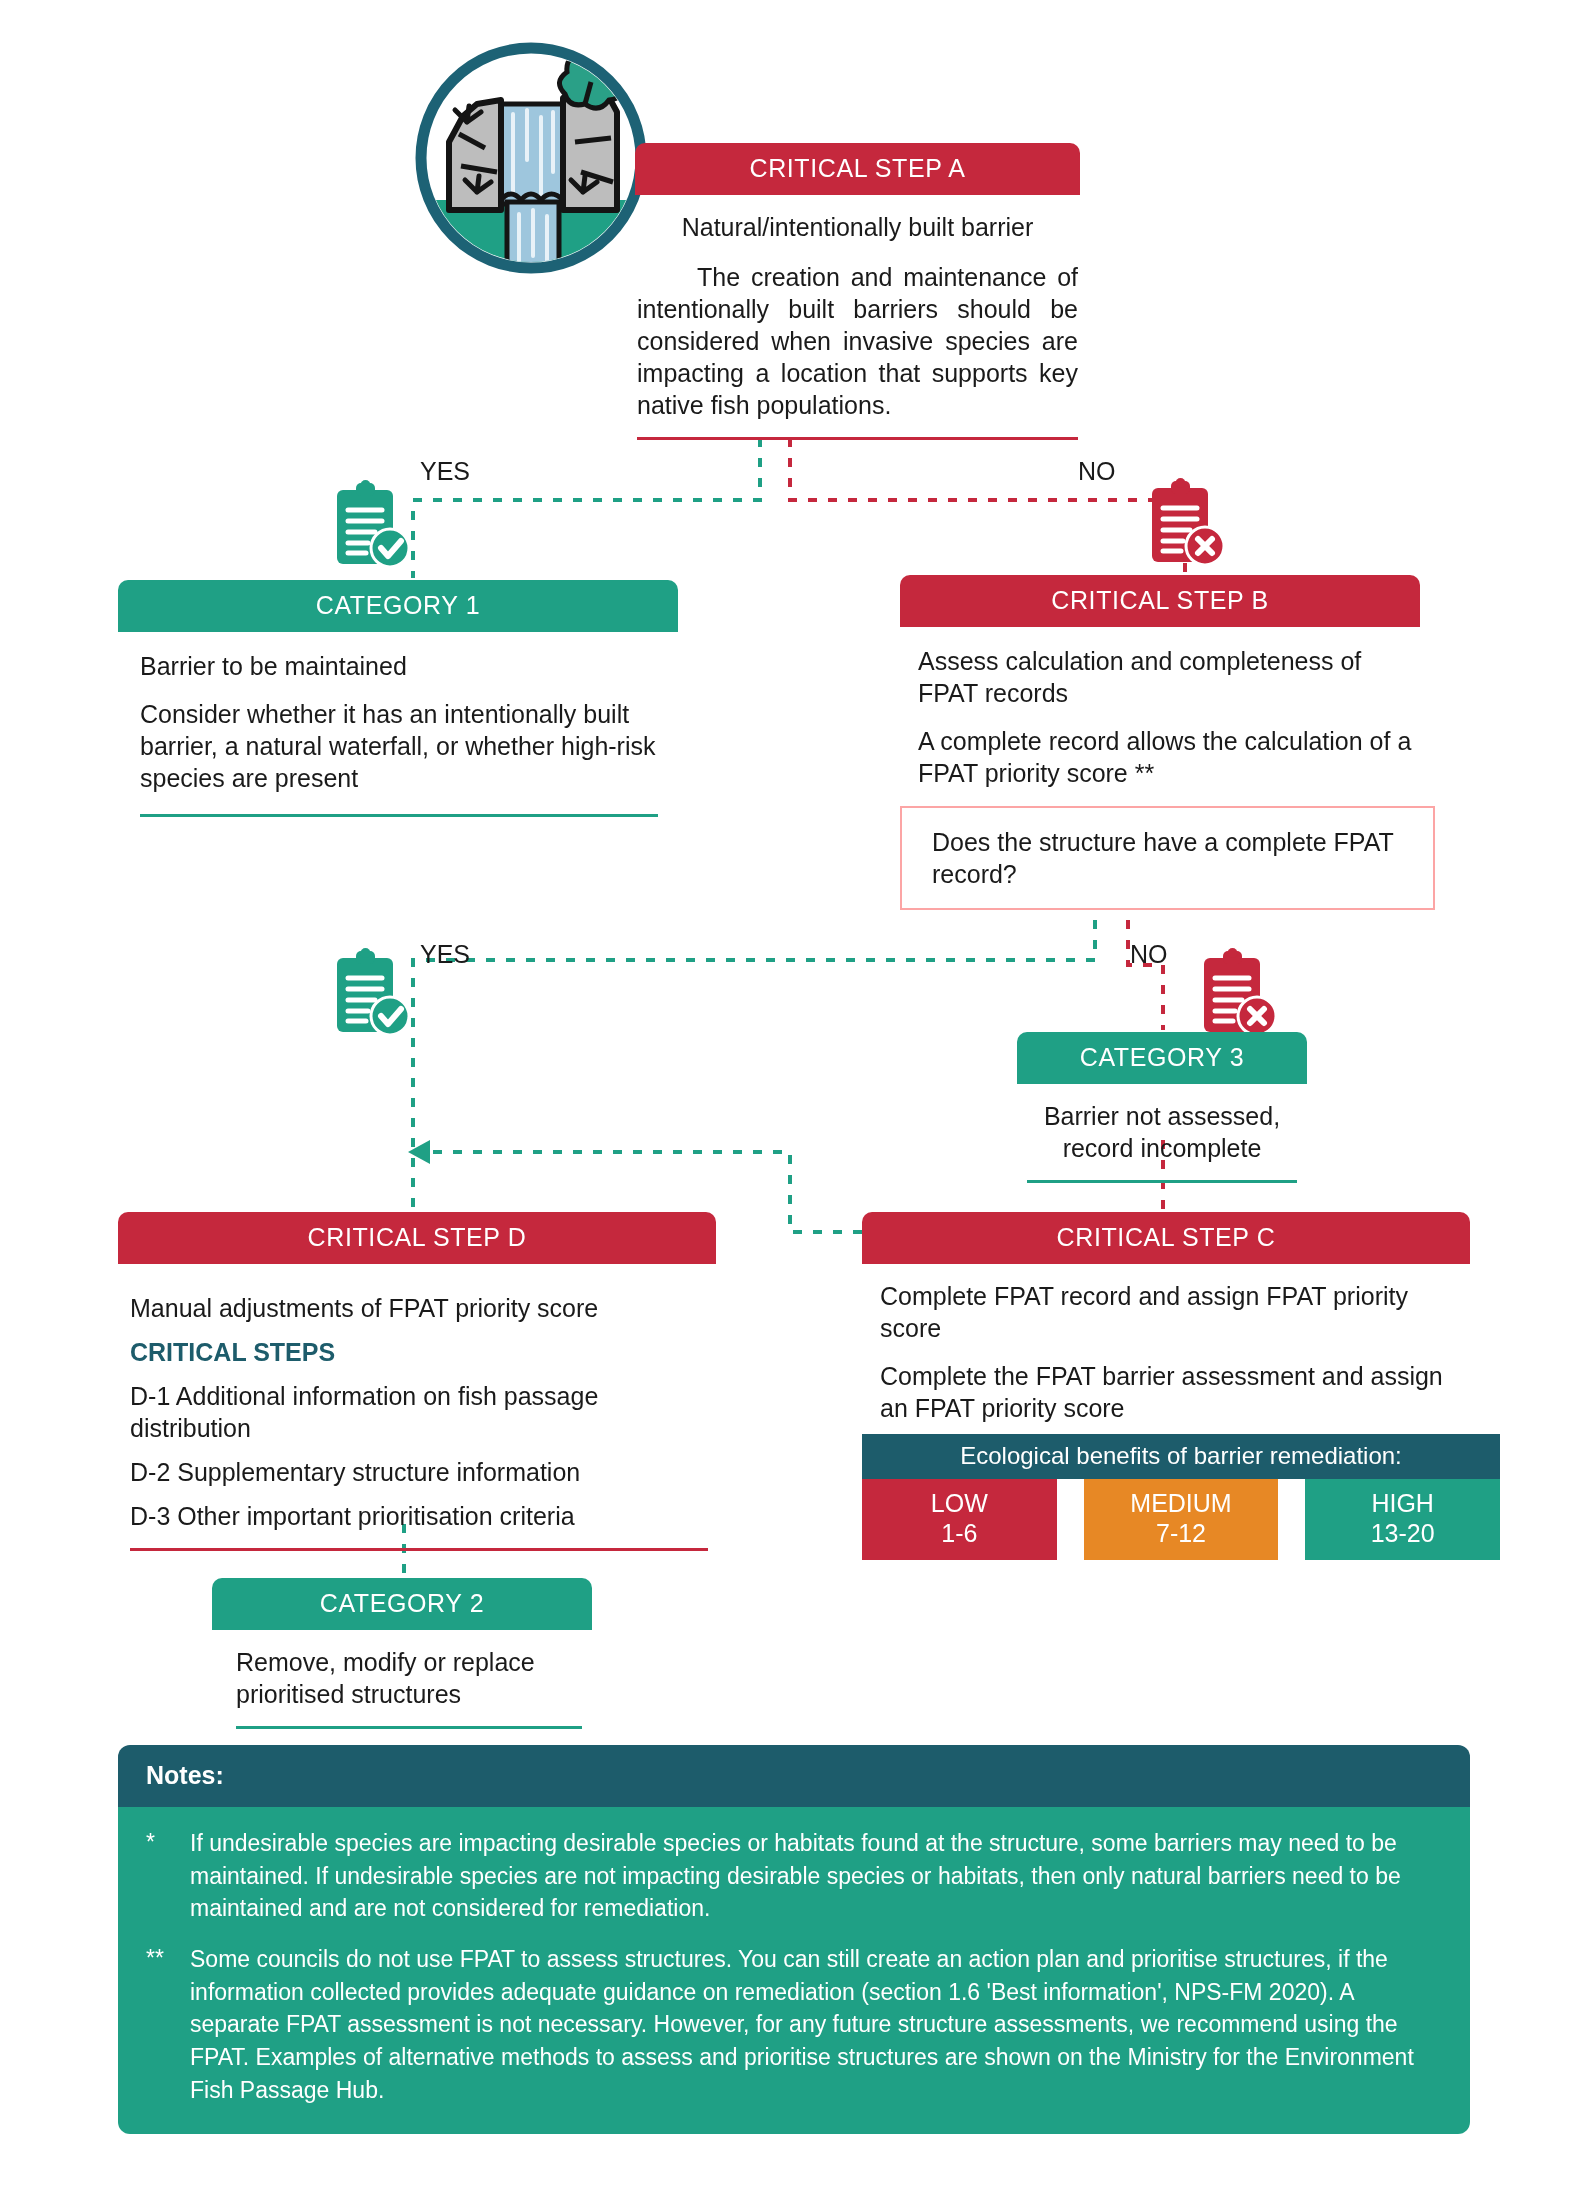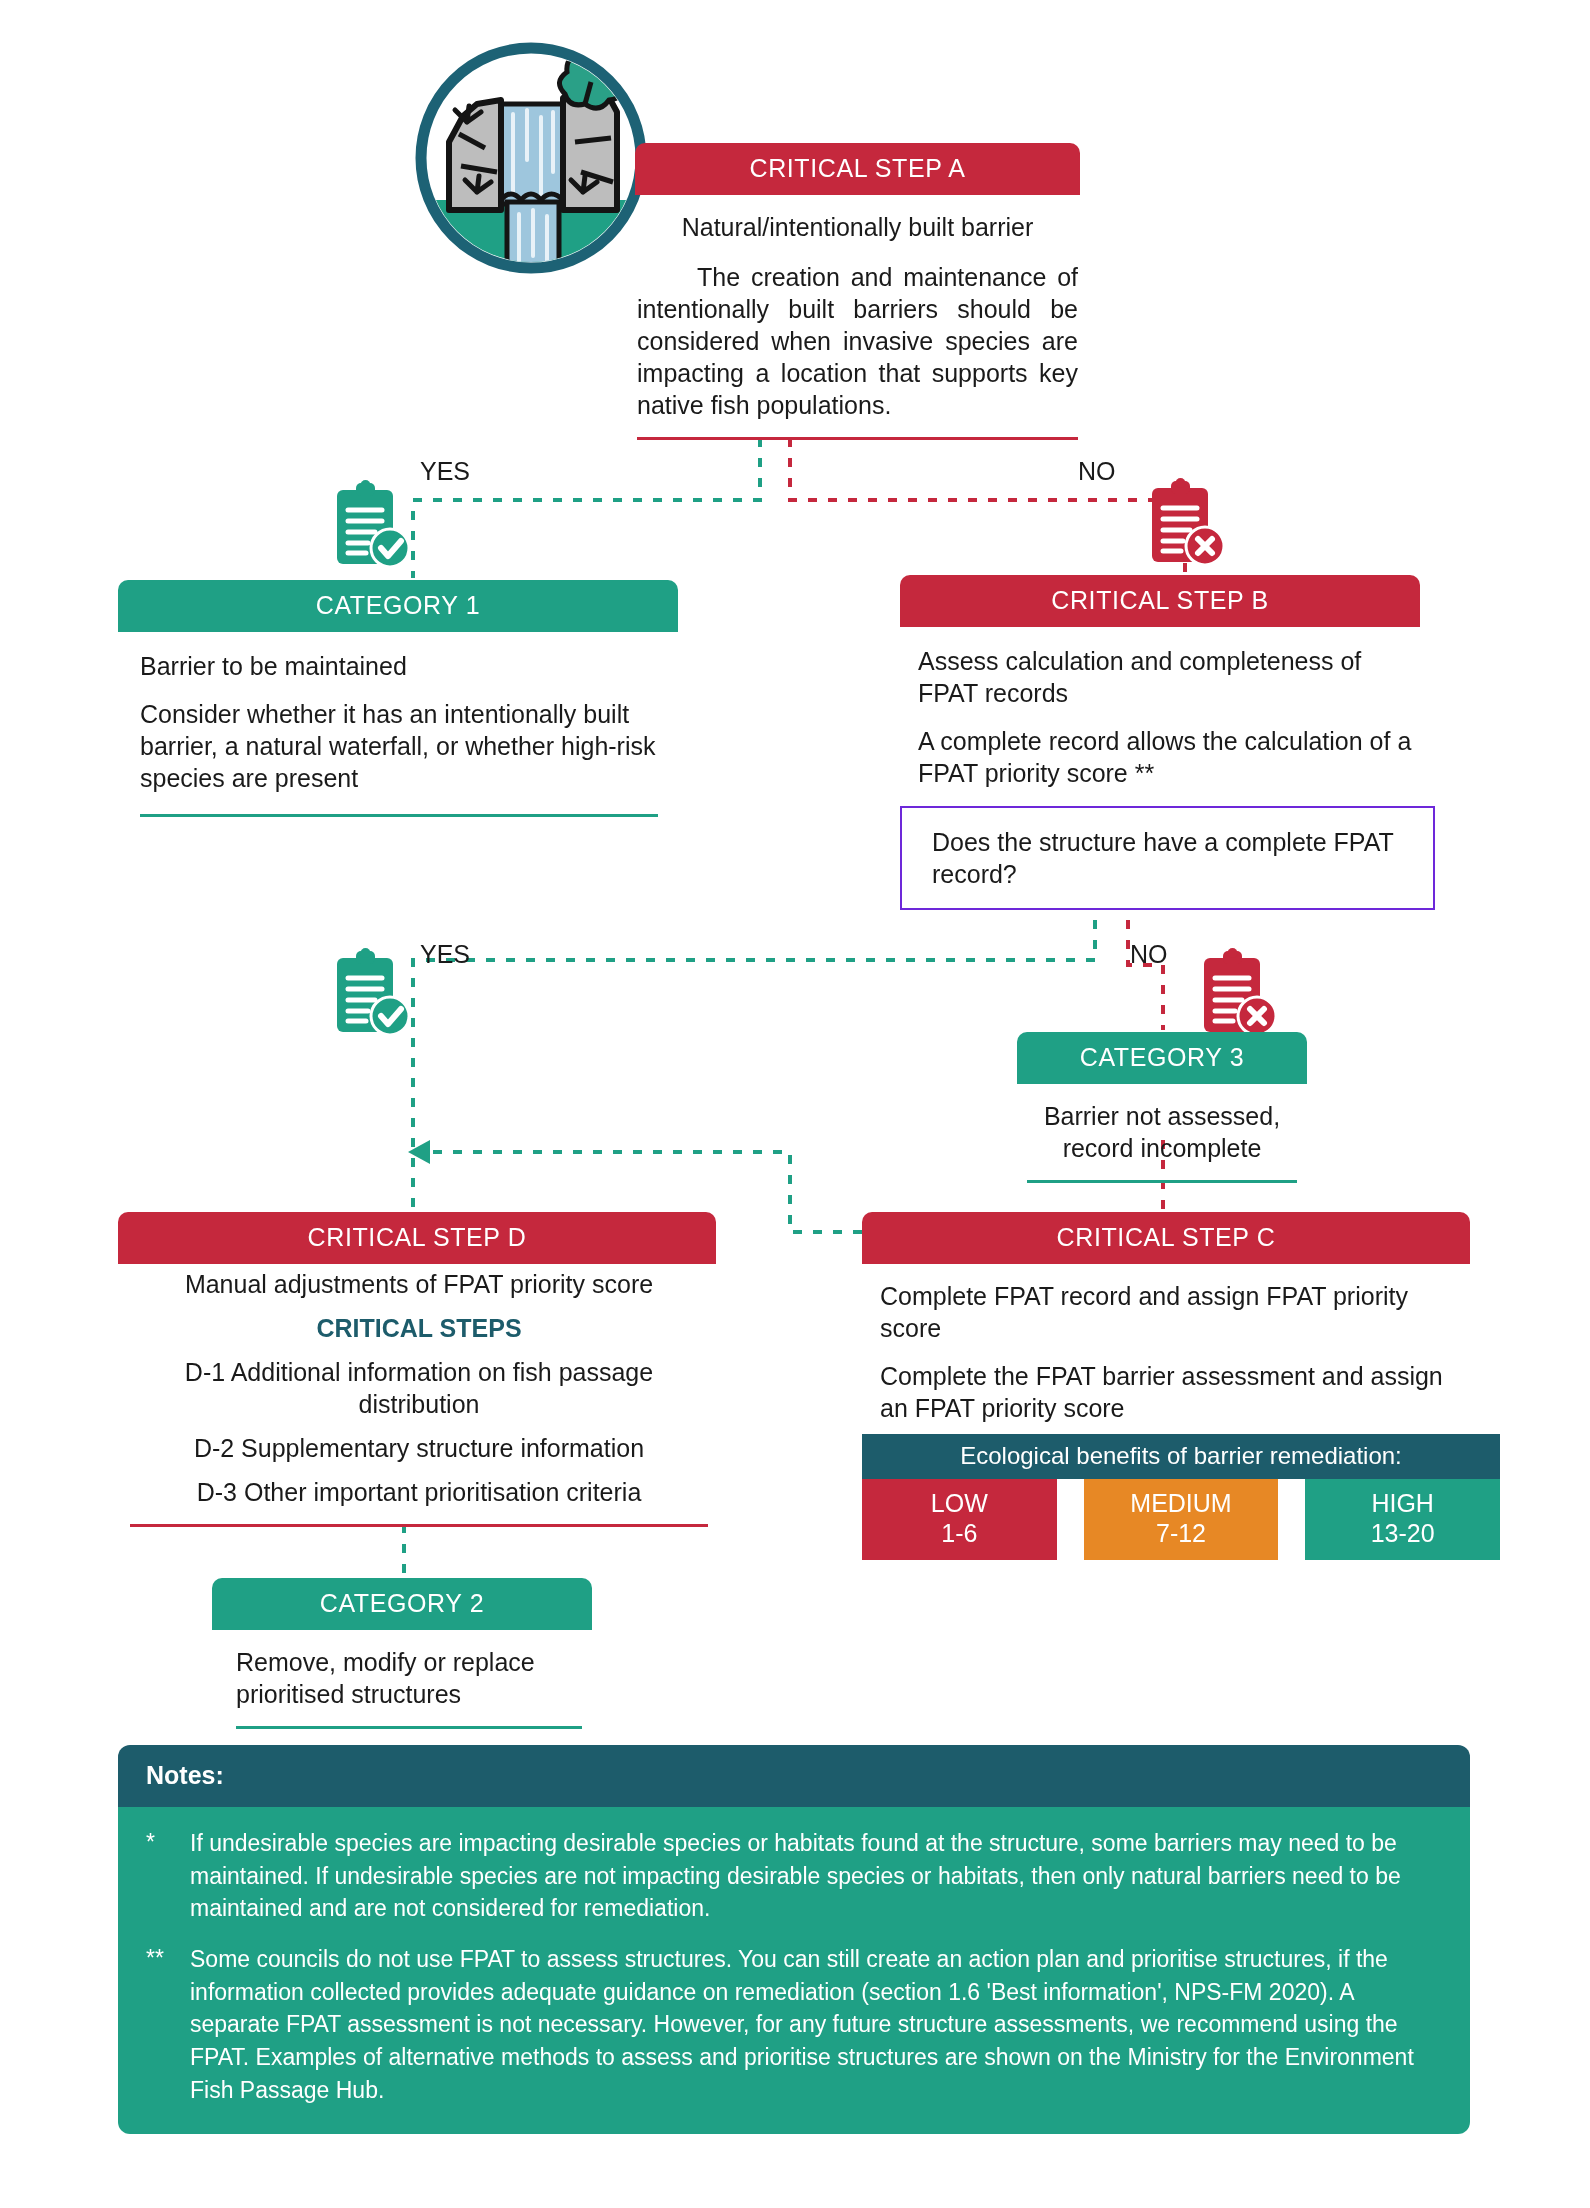--- a/index.html
+++ b/index.html
@@ -57,33 +57,33 @@
   #cat1 .txt { padding: 18px 20px 0 22px; }
   #cat1 .ruleline { margin-top: 20px; }
 
   
   #stepB { left: 900px; top: 575px; width: 520px; }
   #stepB .txt { padding: 18px 6px 0 18px; }
 
   
   #question-box {
     left: 900px; top: 806px; width: 535px;
-    border: 2px solid #6d28d9;
+    border: 2px solid #fca5a5;
     padding: 18px 20px 18px 30px;
     background: #ffffff;
   }
 
   
   #cat3 { left: 1017px; top: 1032px; width: 290px; }
   #cat3 .txt { padding: 16px 10px 0 10px; text-align: center; }
   #cat3 .ruleline { margin-top: 16px; }
 
   
   #stepD { left: 118px; top: 1212px; width: 598px; }
-  #stepD .txt { padding: 4px 8px 0 12px; text-align: center; }
+  #stepD .txt { padding: 28px 8px 0 12px; }
   #stepD .txt p { margin-bottom: 12px; }
   .cs-sub { color: #1d5c6b; font-weight: bold; }
   #stepD .ruleline { margin-top: 16px; }
 
   
   #stepC { left: 862px; top: 1212px; width: 608px; }
   #stepC .txt { padding: 16px 6px 0 18px; }
 
   
   #eco-table { left: 862px; top: 1434px; width: 638px; }

